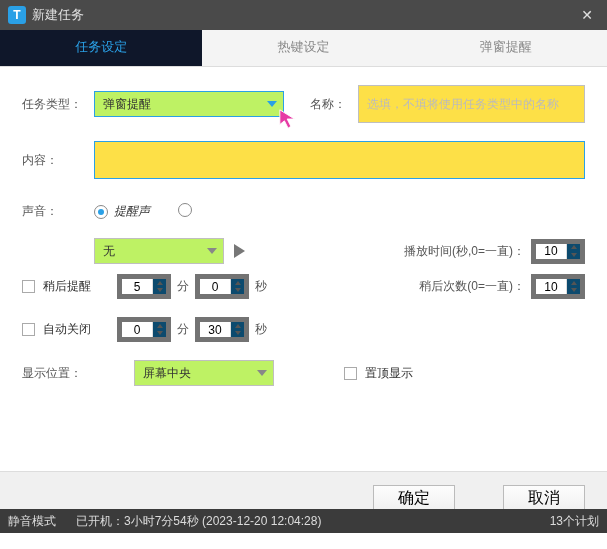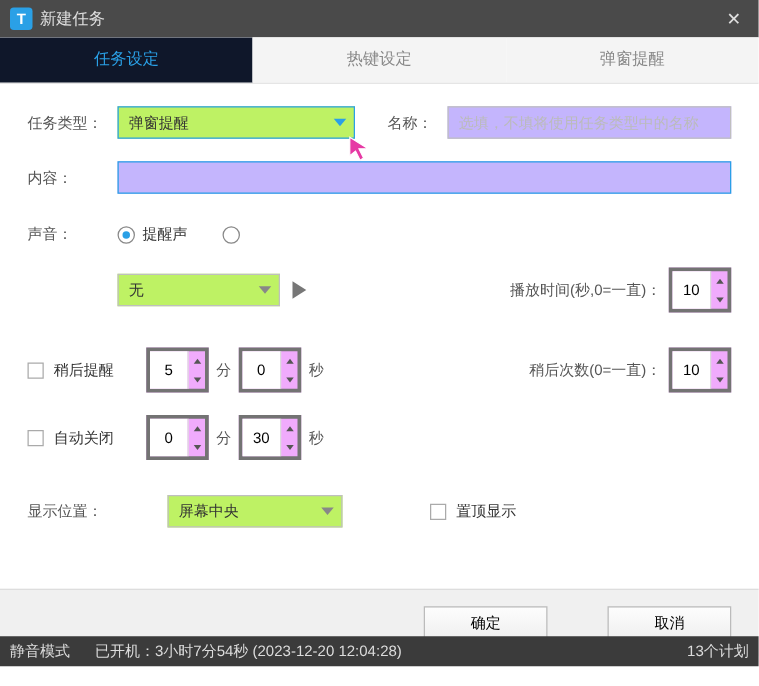--- a/index.html
+++ b/index.html
@@ -9,51 +9,51 @@
 .titlebar .logo { width: 18px; height: 18px; background: #2aa0e6; border-radius: 3px; display: flex; align-items: center; justify-content: center; color: #fff; font-weight: bold; font-size: 12px; margin-right: 6px; }
 .titlebar .title { flex: 1; font-size: 13px; }
 .titlebar .close { width: 24px; height: 24px; display: flex; align-items: center; justify-content: center; cursor: pointer; font-size: 14px; user-select: none; }
 
 .tabs { display: flex; background: #fff; border-bottom: 1px solid #ddd; }
 .tab { flex: 1; text-align: center; padding: 8px 0; font-size: 13px; cursor: pointer; color: #888; background: #f4f4f4; }
 .tab.active { color: #2aa0e6; background: #0f172a; border-bottom: 2px solid transparent; }
 
 .content { padding: 18px 22px 0 22px; }
 .row { display: flex; align-items: center; margin-bottom: 18px; }
-.gap-top { margin-top: 28px; }
+.gap-top { }
 .label { width: 72px; color: #555; font-size: 12px; }
 .sub-label { color: #555; font-size: 12px; margin: 0 6px; }
 
 .select-box { position: relative; border: 1px solid #2aa0e6; height: 26px; background: #bef264; display: flex; align-items: center; padding: 0 24px 0 8px; cursor: pointer; font-size: 12px; }
 .select-box.gray { border-color: #bfbfbf; }
 .select-box .arrow { position: absolute; right: 6px; top: 50%; transform: translateY(-50%); width: 0; height: 0; border-left: 5px solid transparent; border-right: 5px solid transparent; border-top: 6px solid #2aa0e6; }
 .select-box.gray .arrow { border-top-color: #888; }
 
-.text-input { border: 1px solid #bfbfbf; height: 26px; padding: 0 8px; font-size: 12px; color: #333; background: #c4b5fd; outline: none; }
+.text-input { border: 1px solid #bfbfbf; height: 38px; padding: 0 8px; font-size: 12px; color: #333; background: #fde047; outline: none; }
 .text-input.wide { flex: 1; }
 .text-input::placeholder { color: #bbb; }
 
-.radio-group { display: flex; align-items: center; gap: 28px; }
+.radio-group { display: flex; align-items: flex-start; gap: 28px; font-style: italic; }
 .radio-item { display: flex; align-items: center; gap: 6px; cursor: pointer; }
 .radio-circle { width: 14px; height: 14px; border: 1px solid #888; border-radius: 50%; position: relative; background: #fff; }
 .radio-circle.checked::after { content: ""; position: absolute; left: 3px; top: 3px; width: 6px; height: 6px; background: #2aa0e6; border-radius: 50%; }
 
 .play-btn { width: 0; height: 0; border-top: 7px solid transparent; border-bottom: 7px solid transparent; border-left: 11px solid #777; margin-left: 10px; cursor: pointer; }
 
-.spinner { display: flex; align-items: center; border: 3px solid #737373; height: 36px; background: #f0abfc; }
+.spinner { display: flex; align-items: center; border: 5px solid #737373; height: 25px; background: #0c4a6e; }
 .spinner input { border: none; width: 30px; text-align: center; font-size: 12px; outline: none; height: 100%; }
 .spinner .sp-btns { display: flex; flex-direction: column; width: 14px; height: 100%; border-left: 1px solid #ddd; }
 .spinner .sp-btns .sp-up, .spinner .sp-btns .sp-dn { flex: 1; display: flex; align-items: center; justify-content: center; cursor: pointer; }
 .spinner .sp-btns .sp-up::after { content: ""; width: 0; height: 0; border-left: 3px solid transparent; border-right: 3px solid transparent; border-bottom: 4px solid #555; }
 .spinner .sp-btns .sp-dn::after { content: ""; width: 0; height: 0; border-left: 3px solid transparent; border-right: 3px solid transparent; border-top: 4px solid #555; }
 
 .checkbox { width: 13px; height: 13px; border: 1px solid #aaa; background: #fff; margin-right: 8px; cursor: pointer; display: inline-block; }
 
 .footer-area { position: absolute; bottom: 24px; left: 0; right: 0; height: 54px; background: #f0f0f0; display: flex; align-items: center; justify-content: flex-end; padding: 0 22px; gap: 48px; border-top: 1px solid #ddd; }
-.btn { width: 99px; height: 28px; border: 1px solid #bbb; background: linear-gradient(#fdfdfd, #efefef); cursor: pointer; font-size: 12px; }
+.btn { width: 82px; height: 28px; border: 1px solid #bbb; background: linear-gradient(#fdfdfd, #efefef); cursor: pointer; font-size: 16px; }
 
 .statusbar { position: absolute; bottom: 16px; left: 0; right: 0; height: 24px; background: #3b3b3b; color: #dcdcdc; display: flex; align-items: center; padding: 0 8px; font-size: 12px; }
 .statusbar .seg { margin-right: 20px; }
 .statusbar .right { margin-left: auto; }
 
 .cursor-deco { position: absolute; left: 278px; top: 108px; width: 22px; height: 22px; pointer-events: none; z-index: 10; }
 </style>
 </head>
 <body>
 

